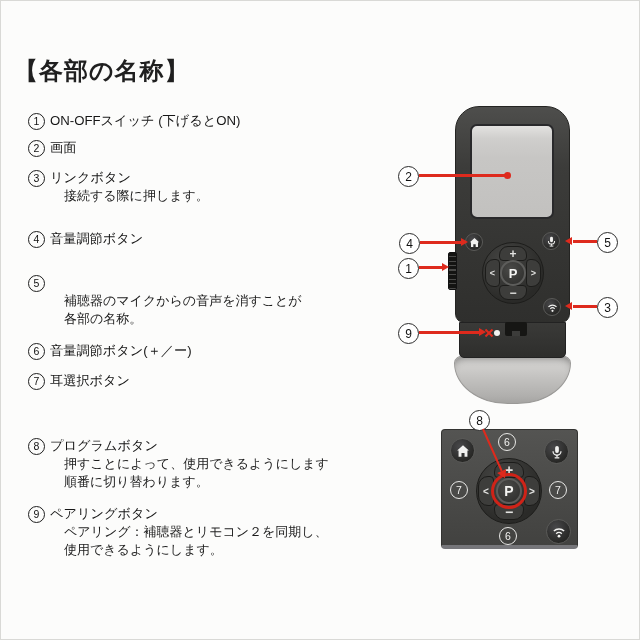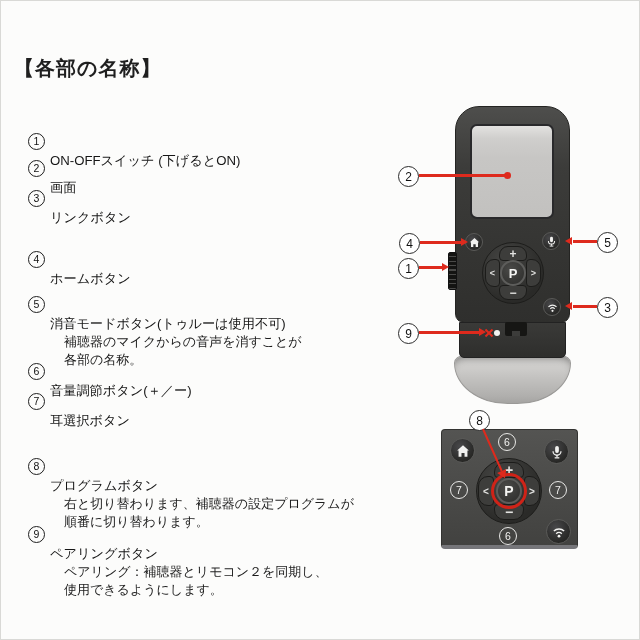--- a/index.html
+++ b/index.html
@@ -6,31 +6,31 @@
   body{
     width:640px;height:640px;position:relative;overflow:hidden;
     background:#fcfcfb;
     font-family:"Liberation Sans","DejaVu Sans",sans-serif;
     color:#1b1b1b;
     box-shadow:inset 0 0 0 1px #d9d9d6;
   }
   
   .page-title{
     position:absolute;left:14px;top:55px;
-    font-size:20px;font-weight:bold;letter-spacing:1px;color:#1f1f1f;
+    font-size:24px;font-weight:bold;letter-spacing:1px;color:#1f1f1f;
   }
   .part{position:absolute;left:28px;width:410px;}
   .part .row{display:flex;align-items:center;gap:5px;white-space:nowrap;}
   .cnum{
     width:15px;height:15px;flex:0 0 auto;
     border:1.4px solid #1e1e1e;border-radius:50%;
     display:inline-flex;align-items:center;justify-content:center;
     font-size:10.5px;color:#111;line-height:1;
   }
-  .ptitle{font-size:13.2px;color:#161616;margin-top:40px;}
+  .ptitle{font-size:13.2px;color:#161616;}
   .pdesc{margin-left:36px;font-size:13px;line-height:18px;white-space:nowrap;color:#1c1c1c;}
   
   .co{
     position:absolute;width:19px;height:19px;background:#fff;
     border:1.7px solid #2b2b2b;border-radius:50%;
     display:flex;align-items:center;justify-content:center;
     font-size:12px;color:#111;z-index:8;line-height:1;
   }
   .rline{position:absolute;height:2.6px;background:#de2a1d;z-index:7;}
   .tri-r{position:absolute;width:0;height:0;z-index:7;
@@ -144,33 +144,33 @@
         <span class="cnum">2</span>
     <span class="ptitle">画面</span>
       </div>
   </div>
 
   <div class="part" style="top:169px">
     <div class="row">
         <span class="cnum">3</span>
     <span class="ptitle">リンクボタン</span>
       </div>
+    <div class="pdesc">接続する際に押します。</div>
   </div>
 
   <div class="part" style="top:230px">
     <div class="row">
         <span class="cnum">4</span>
-    <span class="ptitle">ホームボタン</span>
+    <span class="ptitle">音量調節ボタン</span>
       </div>
   </div>
 
   <div class="part" style="top:275px">
     <div class="row">
         <span class="cnum">5</span>
-    <span class="ptitle">消音モードボタン(トゥルーは使用不可)</span>
       </div>
     <div class="pdesc">補聴器のマイクからの音声を消すことが</div>
     <div class="pdesc">各部の名称。</div>
   </div>
 
   <div class="part" style="top:342px">
     <div class="row">
         <span class="cnum">6</span>
     <span class="ptitle">音量調節ボタン(＋／ー)</span>
       </div>
@@ -181,21 +181,21 @@
         <span class="cnum">7</span>
     <span class="ptitle">耳選択ボタン</span>
       </div>
   </div>
 
   <div class="part" style="top:437px">
     <div class="row">
         <span class="cnum">8</span>
     <span class="ptitle">プログラムボタン</span>
       </div>
-    <div class="pdesc">右と切り替わります、補聴器の設定プログラムが</div>
+    <div class="pdesc">押すことによって、使用できるようにします</div>
     <div class="pdesc">順番に切り替わります。</div>
   </div>
 
   <div class="part" style="top:505px">
     <div class="row">
         <span class="cnum">9</span>
     <span class="ptitle">ペアリングボタン</span>
       </div>
     <div class="pdesc">ペアリング：補聴器とリモコン２を同期し、</div>
     <div class="pdesc">使用できるようにします。</div>

